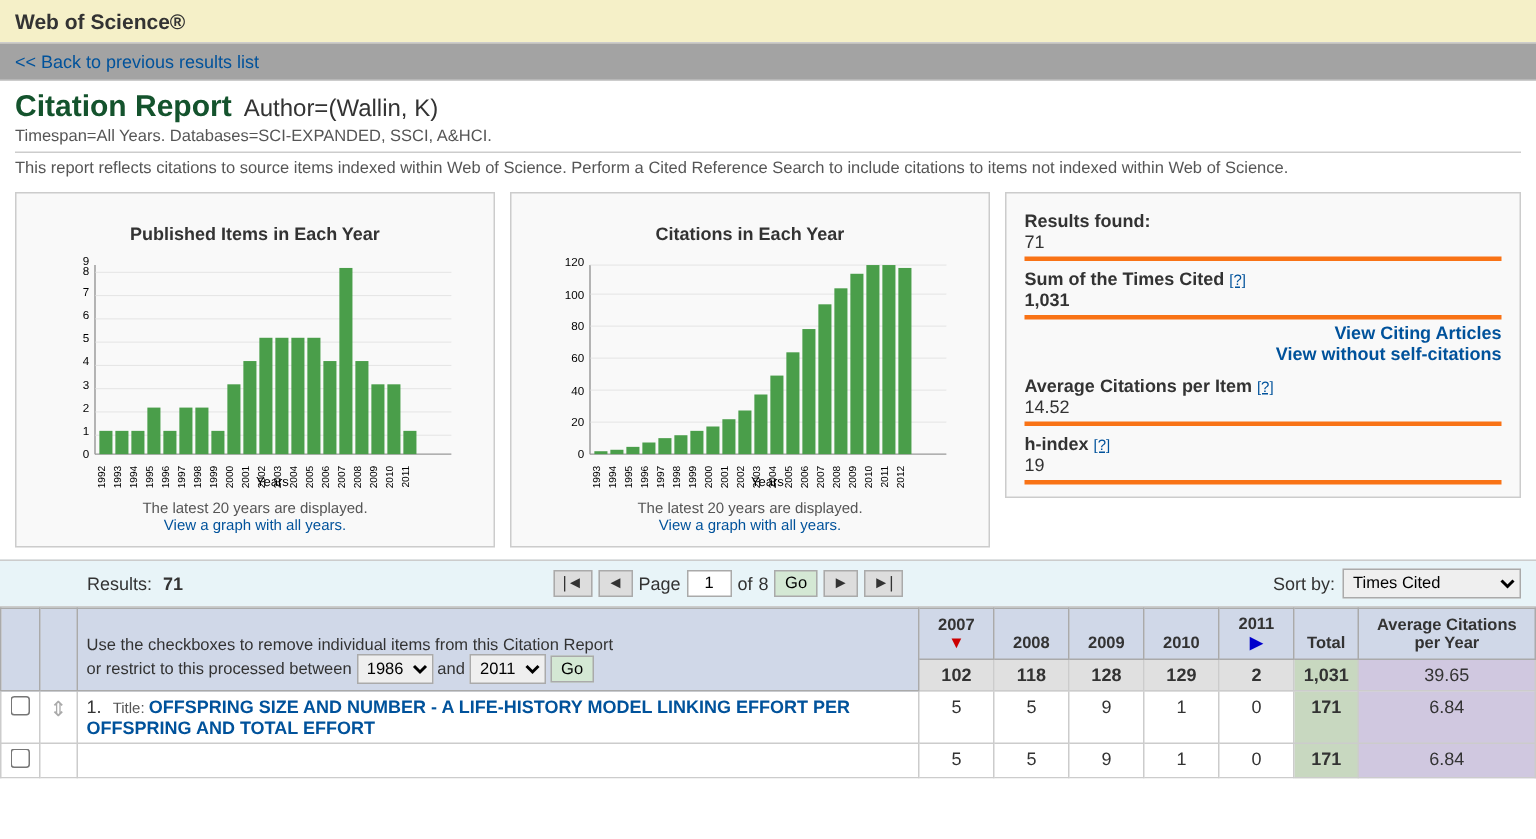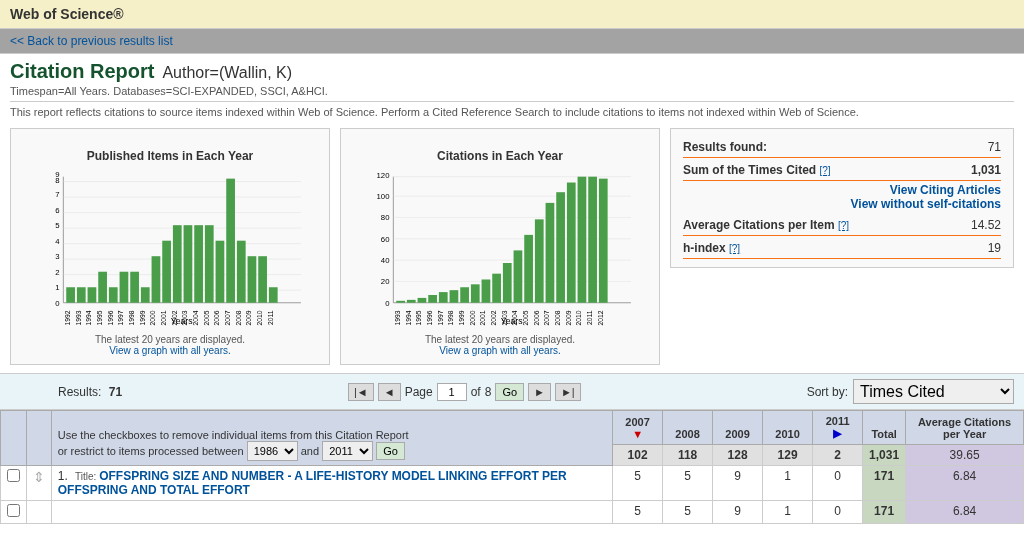--- a/index.html
+++ b/index.html
@@ -48,21 +48,22 @@
       flex: 1;
       border: 1px solid #ccc;
       background: #f9f9f9;
       padding: 8px 12px;
       font-size: 12px;
     }
     .stats-row {
       display: flex;
       justify-content: space-between;
       padding: 3px 0;
-      border-bottom: 1px solid #f97316;
+      border-bottom: 3px solid #f97316;
+      flex-direction: column;
     }
     .stats-link { color: #00529b; text-decoration: none; display: block; text-align: right; }
 
     #results-bar {
       background: #e8f4f8;
       border-top: 1px solid #ccc;
       border-bottom: 1px solid #ccc;
       padding: 5px 10px;
       display: flex;
       justify-content: space-between;
@@ -80,21 +81,21 @@
     .page-nav-btn:disabled { color: #aaa; cursor: default; }
     .go-btn {
       background: #d4e8d4;
       border: 1px solid #aaa;
       padding: 2px 6px;
       cursor: pointer;
       font-size: 11px;
     }
     .page-input { width: 30px; border: 1px solid #aaa; padding: 2px; text-align: center; font-size: 11px; }
     .sort-section { display: flex; align-items: center; gap: 5px; font-size: 12px; }
-    .sort-select { font-size: 16px; border: 1px solid #aaa; padding: 2px; }
+    .sort-select { font-size: 11px; border: 1px solid #aaa; padding: 2px; }
 
     #table-section {
       padding: 0;
     }
     .year-select { font-size: 11px; border: 1px solid #aaa; padding: 2px; }
 
     .data-table {
       width: 100%;
       border-collapse: collapse;
       font-size: 12px;
@@ -360,21 +361,21 @@
 
 <div id="table-section">
   <table class="data-table">
     <thead>
       <tr>
         <th rowspan="2" style="width:20px;"></th>
         <th rowspan="2" style="width:20px;"></th>
         <th rowspan="2" style="text-align:left; min-width:300px;">
           <div style="font-weight:normal; font-size:11px;">
             <span>Use the checkboxes to remove individual items from this Citation Report</span><br>
-            <span>or restrict to items processed between</span>
+            <span>or restrict to this processed between</span>
             <select class="year-select">
               <option>1986</option><option>1987</option><option>1988</option><option>1989</option><option>1990</option>
             </select>
             <span>and</span>
             <select class="year-select">
               <option>2010</option><option selected="">2011</option><option>2012</option>
             </select>
             <button class="go-btn">Go</button>
           </div>
         </th>

